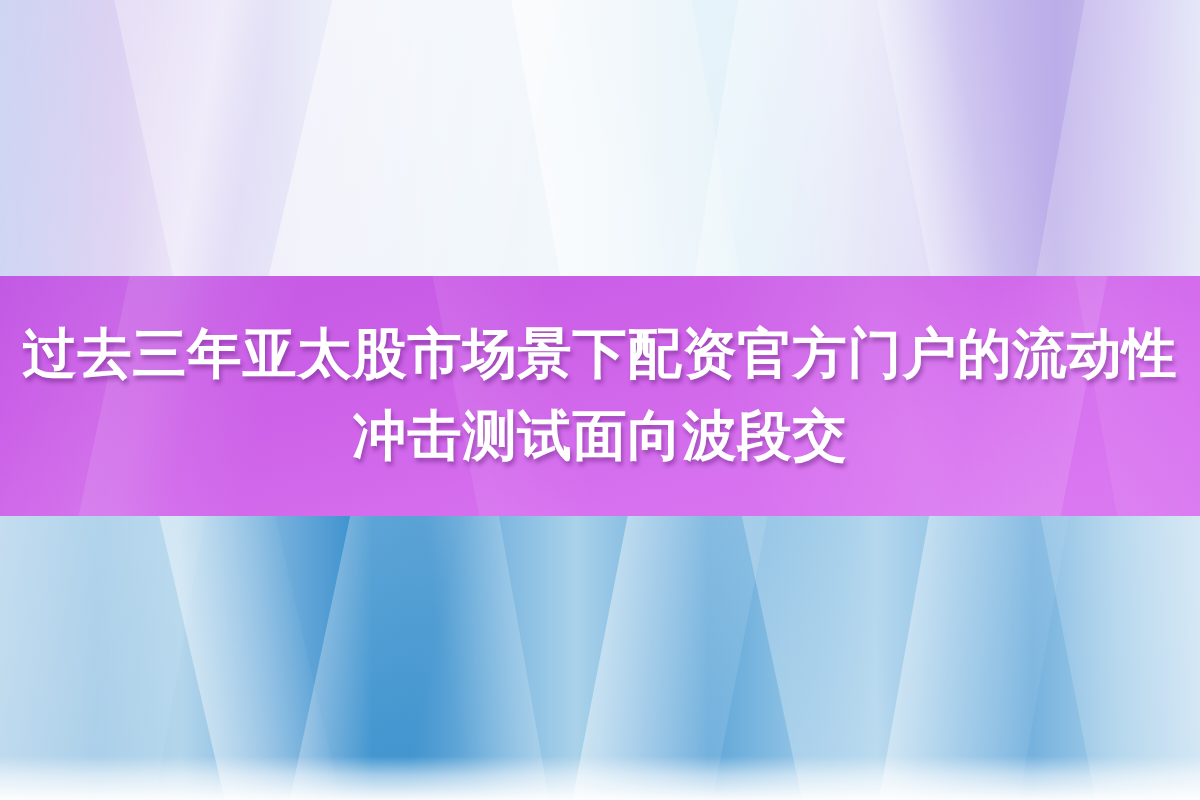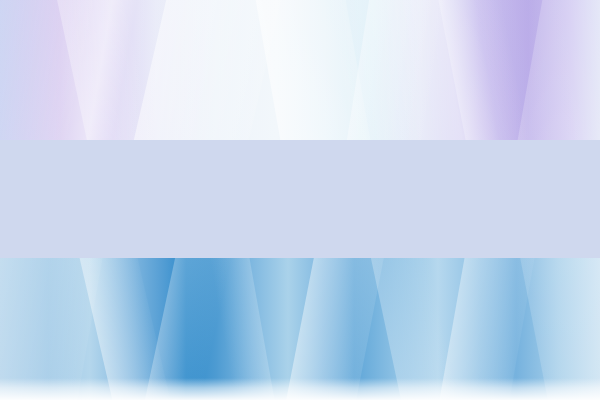--- a/index.html
+++ b/index.html
@@ -221,14 +221,21 @@
     <div class="shard b2"></div>
     <div class="shard b3"></div>
     <div class="shard b4"></div>
     <div class="shard b5"></div>
     <div class="shard b6"></div>
     <div class="shard b7"></div>
     <div class="shard b8"></div>
     <div class="bottom-fade"></div>
   </div>
 
+  <div class="title-band">
+    <div class="band-shard m1"></div>
+    <div class="band-shard m2"></div>
+    <div class="band-shard m3"></div>
+    <div class="band-shard m4"></div>
+    <div class="title-text">过去三年亚太股市场景下配资官方门户的流动性冲击测试面向波段交</div>
+  </div>
 
 </div>
 
 </body></html>

